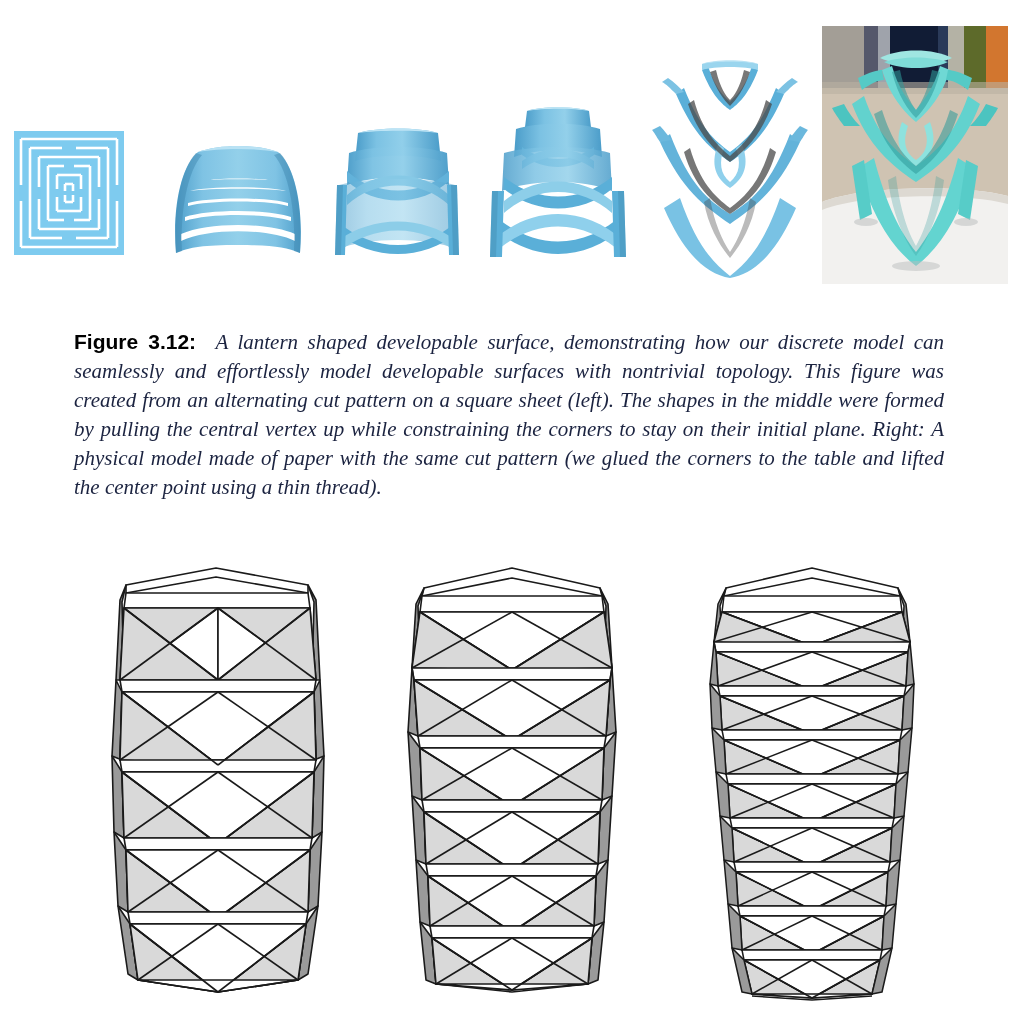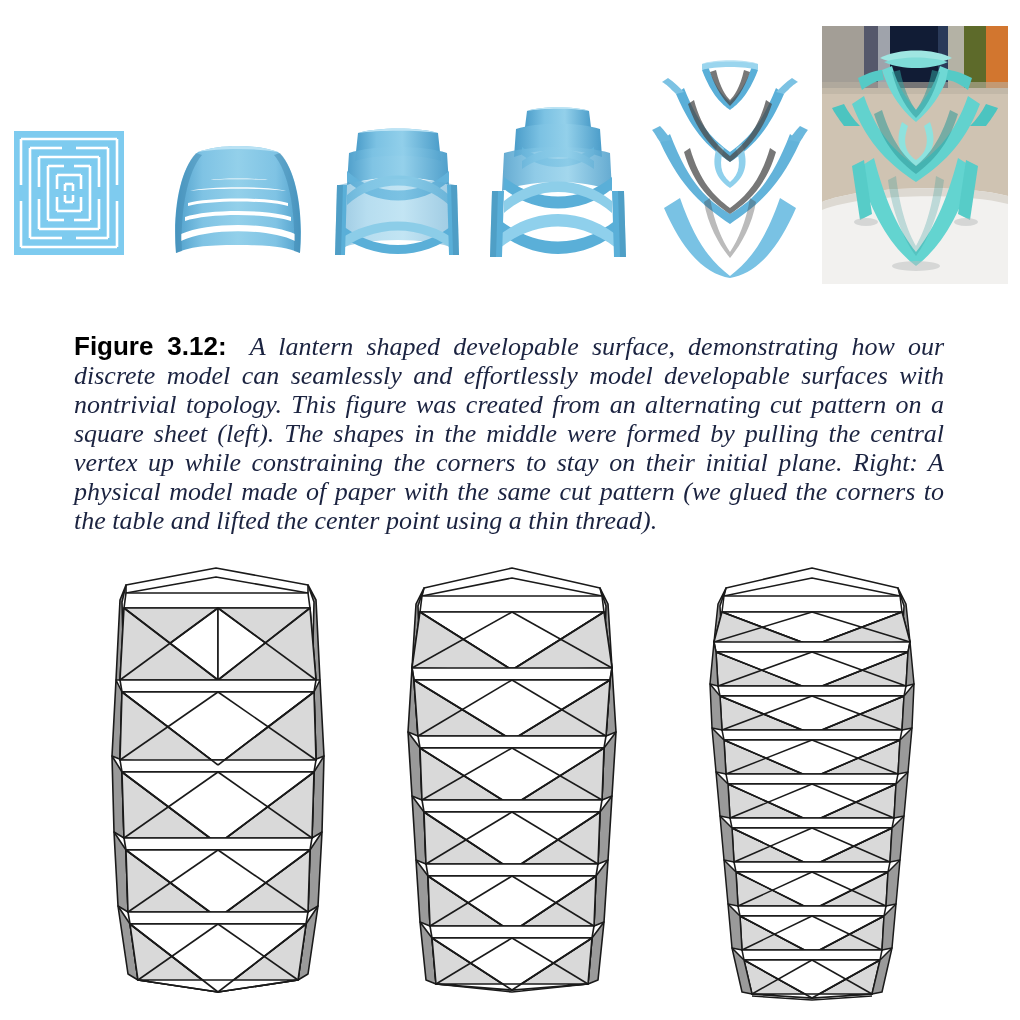--- a/index.html
+++ b/index.html
@@ -16,21 +16,21 @@
 
   .photo{
     position:absolute;left:822px;top:26px;width:186px;height:258px;
     overflow:hidden;background:#cfc4b4;
   }
 
   
   .caption{
     position:absolute;left:74px;top:306px;width:870px;
     font-family:"Liberation Serif", serif;
-    font-size:26px;line-height:29px;color:#1b2340;
+    font-size:21px;line-height:29px;color:#1b2340;
     text-align:justify;
   }
   .caption .lead{font-family:"Liberation Sans",sans-serif;font-weight:bold;font-style:normal;color:#000;}
   .caption .body{font-style:italic;}
 
   
   .bottomrow{position:absolute;left:0;top:540px;width:1020px;height:480px;}
   .lantern{position:absolute;}
   svg{display:block;}
 </style>

